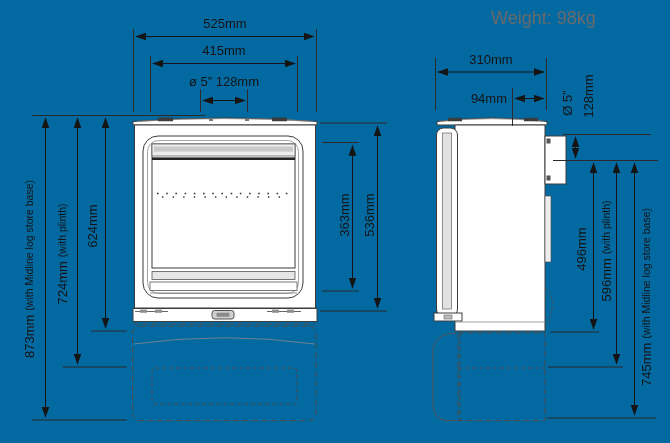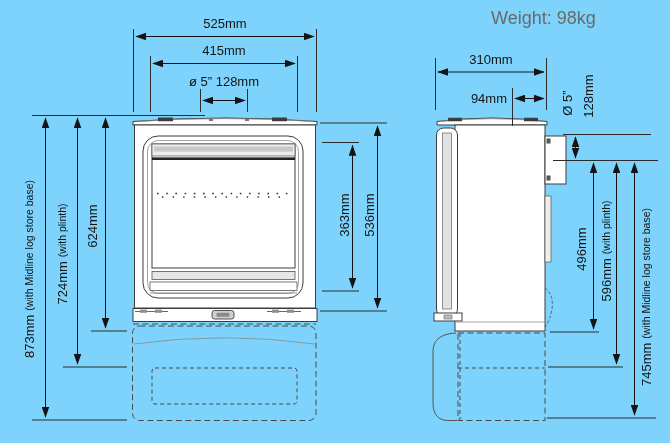--- a/index.html
+++ b/index.html
@@ -1,16 +1,16 @@
 <!DOCTYPE html>
 <html><head>
 <meta charset="utf-8">
 <style>
   html,body{margin:0;padding:0;background:#ffffff;}
-  .stage{position:relative;width:670px;height:443px;background:#7dd3fc;overflow:hidden;
+  .stage{position:relative;width:670px;height:443px;background:#0369a1;overflow:hidden;
          font-family:"Liberation Sans",sans-serif;}
   svg{display:block;}
   svg text{font-family:"Liberation Sans",sans-serif;fill:#141414;}
   .dim-label{font-size:13px;}
   .dim-label-sm{font-size:10.5px;}
   .weight{font-size:18px;fill:#6a6a6a;}
   .dimline{stroke:#141414;stroke-width:1;fill:none;}
   .extline{stroke:#2b2b2b;stroke-width:1;fill:none;}
   .draw{stroke:#3c3c3c;stroke-width:1;fill:#ffffff;}
   .draw-thin{stroke:#8a8a8a;stroke-width:0.8;fill:none;}

